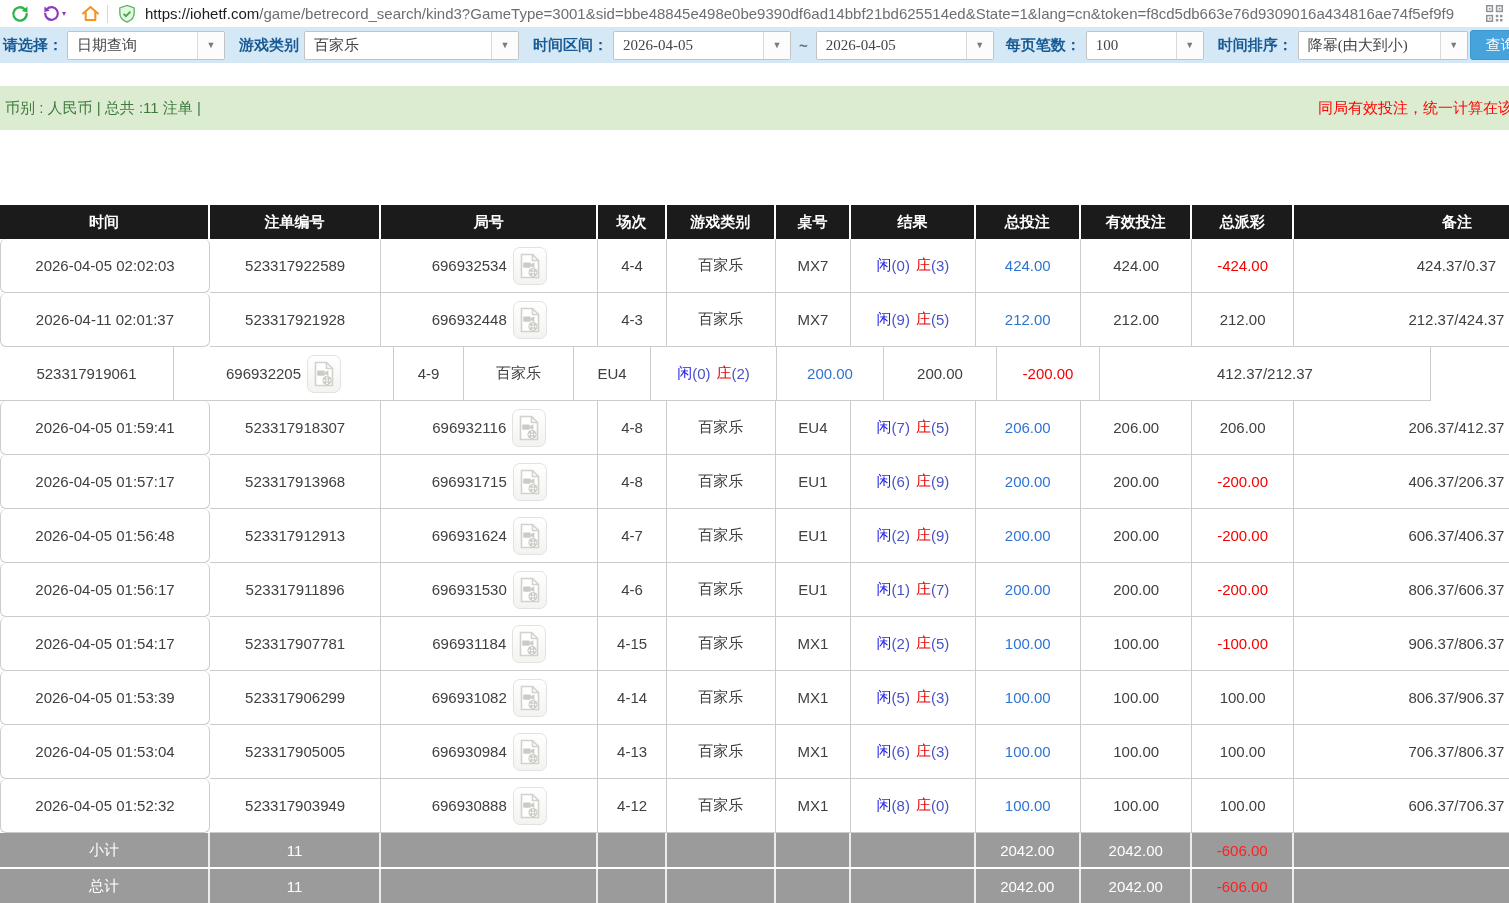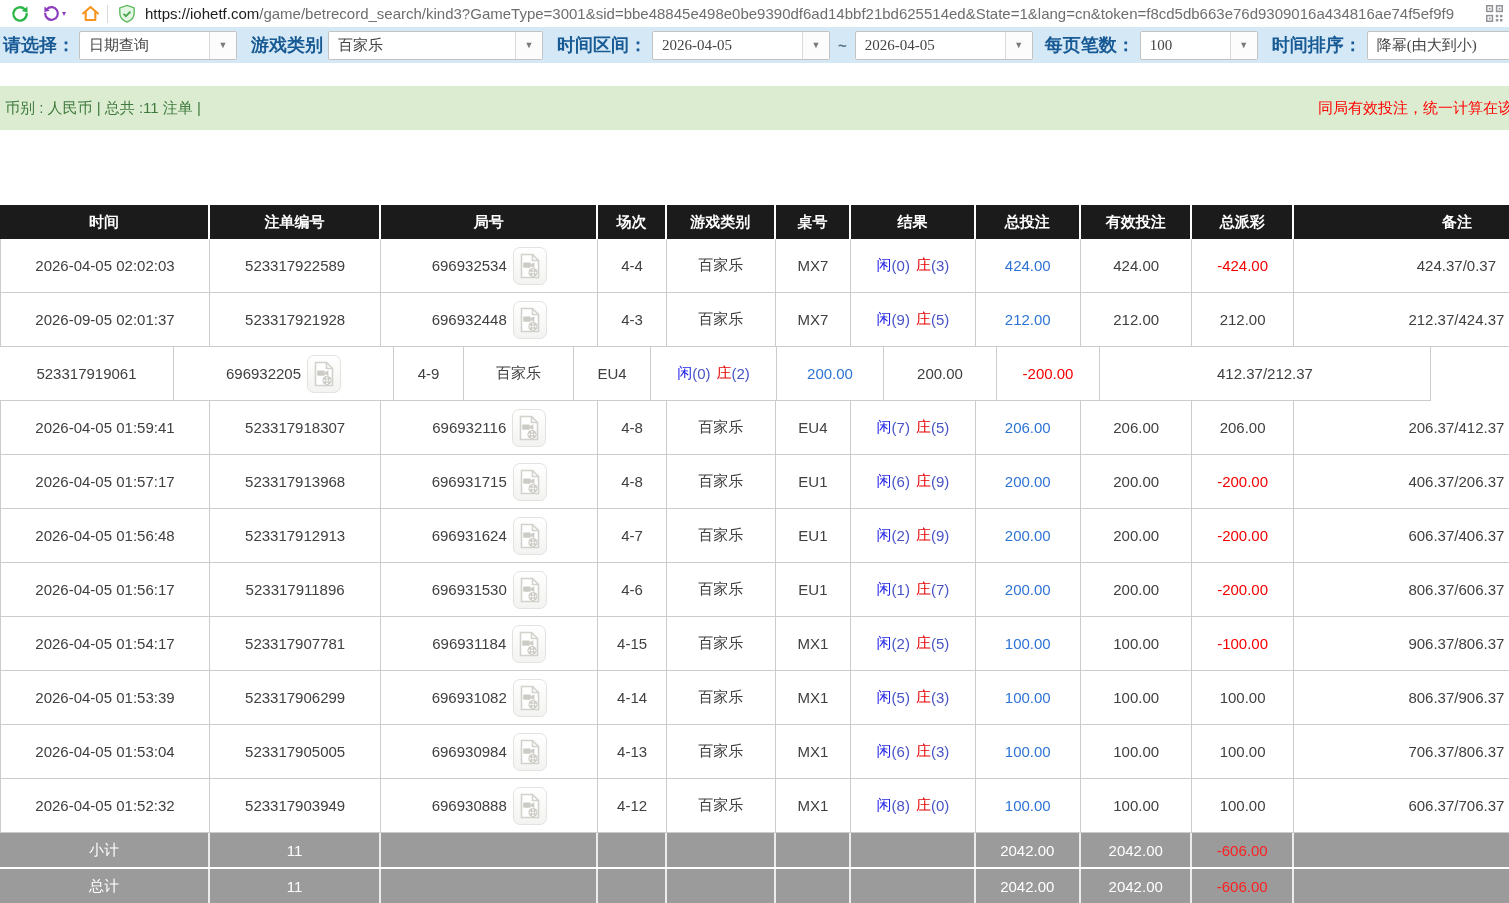--- a/index.html
+++ b/index.html
@@ -12,21 +12,21 @@
   .tb-icon { display:flex; align-items:center; justify-content:center; cursor:pointer; }
   .tb-sep { width:1px; height:18px; background:#d8d8d8; margin:0 10px 0 6px; }
   .url-text { font-size:15px; white-space:nowrap; overflow:hidden; flex:1; letter-spacing:0; }
   .url-host { color:#1c1c1c; }
   .url-path { color:#6e6e6e; }
   .caret-sm { color:#8d3bbf; font-size:8px; margin-left:1px; }
 
   
   .filterbar { position:absolute; top:27px; left:0; width:1509px; height:36px; background:#d5e8f6;
                display:flex; align-items:center; padding-left:3px; overflow:hidden; white-space:nowrap; }
-  .flabel { color:#185a94; font-weight:bold; font-size:18px; flex:0 0 auto; }
+  .flabel { color:#185a94; font-weight:bold; font-size:15px; flex:0 0 auto; }
   .combo { background:#fff; border:1px solid #c3c3c3; border-radius:2px; height:29px;
            display:flex; align-items:stretch; flex:0 0 auto; cursor:pointer; }
   .combo .val { padding:0 9px; font-size:15px; color:#444; display:flex; align-items:center; flex:1;
                 overflow:hidden; white-space:nowrap;font-family:Liberation Serif, serif; }
   .combo .arrow { width:27px; border-left:1px solid #d9d9d9; display:flex; align-items:center;
                   justify-content:center; color:#7a7a7a; font-size:9px; background:#fcfcfc; }
   .tilde { color:#55708a; font-size:15px; font-weight:bold; }
   .search-btn { height:30px; width:62px; background:#47a3dc; color:#fff; border:1px solid #3b97d2;
                 border-radius:3px; font-size:15px; flex:0 0 auto; cursor:pointer;
                 display:flex; align-items:center; justify-content:center; }
@@ -45,21 +45,21 @@
   .thead, .trow, .srow { display:flex; width:1620px; }
   .thead { height:34px; }
   .hc { background:#1b1b1b; color:#fff; font-weight:bold; font-size:15px;
         display:flex; align-items:center; justify-content:center;
         border-right:2px solid #fff; }
   .hc:last-child { border-right:none; }
   .trow { height:54px; }
   .dc { border-right:1px solid #cccccc; border-bottom:1px solid #cccccc;
         display:flex; align-items:center; justify-content:center;
         font-size:15px; color:#404040; background:#fff; }
-  .dc.first { border-left:1px solid #cccccc; }
+  .dc.first { border-left:1px solid #cccccc;border-radius:6px; }
   .srow { height:36px; border-bottom:2px solid #ffffff; }
   .sc { background:#9b9b9b; color:#fff; font-size:15px;
         display:flex; align-items:center; justify-content:center;
         border-right:2px solid #ececec; }
   .sc:last-child { border-right:none; }
   .c0{width:213px}.c1{width:174px}.c2{width:220px}.c3{width:70px}.c4{width:110px}
   .c5{width:77px}.c6{width:126px}.c7{width:107px}.c8{width:113px}.c9{width:103px}.c10{width:331px}
 
   .blue-link { color:#2e74d5; cursor:pointer; }
   .neg { color:#f50000 !important; }
@@ -208,21 +208,21 @@
     </div>
     <div class="dc c7">
       <span class="blue-link">424.00</span>
     </div>
     <div class="dc c8">424.00</div>
     <div class="dc c9 neg">-424.00</div>
     <div class="dc c10">424.37/0.37</div>
   </div>
 
   <div class="trow">
-    <div class="dc c0 first">2026-09-05 02:01:37</div>
+    <div class="dc c0 first">2026-04-11 02:01:37</div>
     <div class="dc c1">523317921928</div>
     <div class="dc c2">
       <span>696932448</span>
       <span class="vbtn">
         <svg width="22" height="26" viewBox="0 0 22 26">
           <path d="M2.5 1.5h11l6 6v17h-17z" fill="#ffffff" stroke="#d2d2cc" stroke-width="1.6"></path>
           <path d="M13.5 1.5v6h6" fill="none" stroke="#d2d2cc" stroke-width="1.6"></path>
           <rect x="4.2" y="9.5" width="7.6" height="5.2" rx="1" fill="#cccbc5"></rect>
           <path d="M11.8 11.2l3.6-1.9v5.8l-3.6-1.9z" fill="#cccbc5"></path>
           <circle cx="14" cy="19.5" r="4.6" fill="#cccbc5"></circle>

